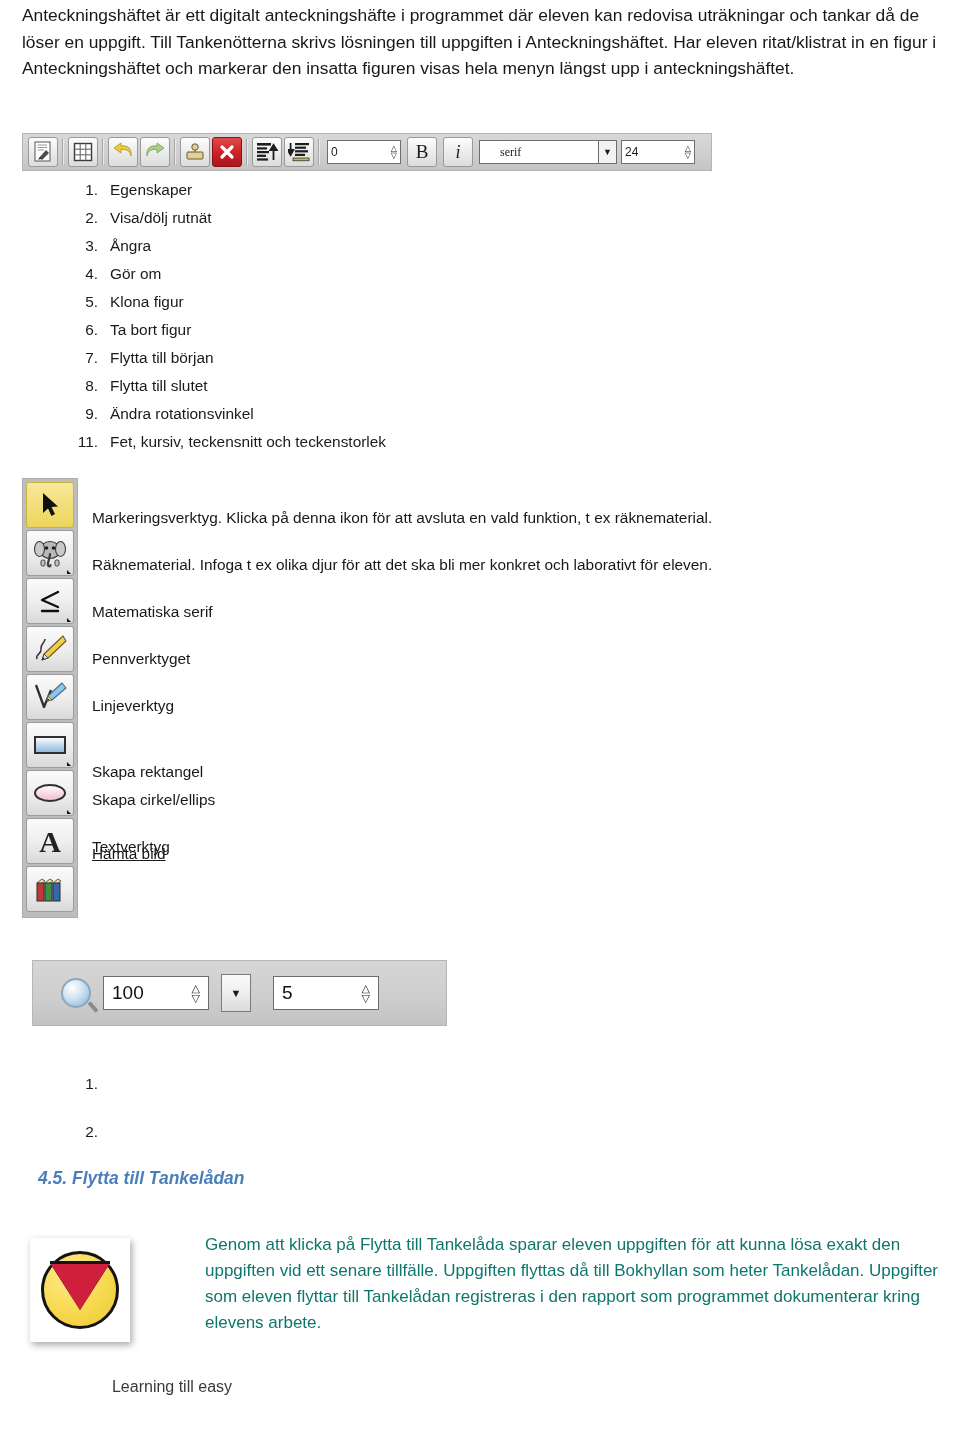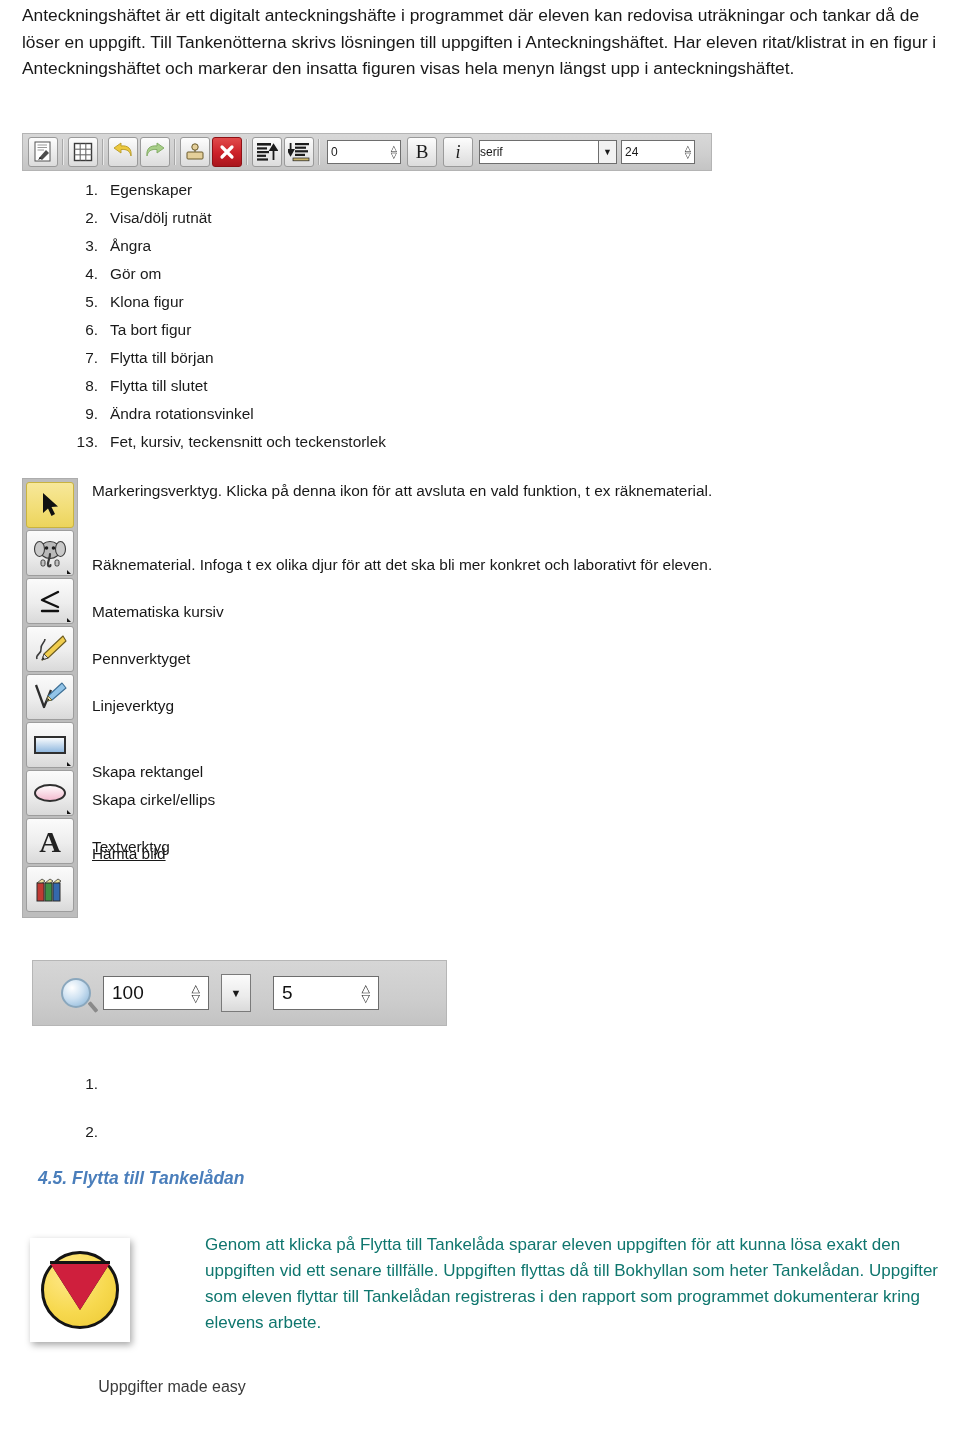--- a/index.html
+++ b/index.html
@@ -79,23 +79,24 @@
     margin-left: 4px;
   }
   .tb-combo {
     width: 120px;
     height: 24px;
     background: #ffffff;
     border: 1px solid #6e6e6e;
     box-sizing: border-box;
     display: flex;
     align-items: center;
-    padding: 0 0;
+    padding: 0 20px;
     font-size: 12px;
     margin-left: 6px;
+    font-family: Liberation Serif, serif;
   }
   .tb-combo-arrow {
     width: 18px;
     height: 24px;
     border: 1px solid #6e6e6e;
     border-left: none;
     box-sizing: border-box;
     background: #f2f2f2;
     display: flex;
     align-items: center;
@@ -474,21 +475,21 @@
   </div>
   <div class="menu-row">
     <span class="menu-num">8.</span>
     <span class="menu-lbl">Flytta till slutet</span>
   </div>
   <div class="menu-row">
     <span class="menu-num">9.</span>
     <span class="menu-lbl">Ändra rotationsvinkel</span>
   </div>
   <div class="menu-row">
-    <span class="menu-num">13.</span>
+    <span class="menu-num">11.</span>
     <span class="menu-lbl">Fet, kursiv, teckensnitt och teckenstorlek</span>
   </div>
 </div>
 
 <div class="palette">
 
   <div class="tool-cell selected">
     <svg width="22" height="28" viewBox="0 0 22 28">
       <path d="M4 2 L4 22 L9 17.5 L12.5 25 L16 23 L12.5 16 L19 15.5 Z" fill="#101010"></path>
     </svg>
@@ -572,23 +573,23 @@
       <path d="M11 8 L16 4 L19 6 L14 10 Z" fill="#e8e0a0" stroke="#3b3b3b" stroke-width="0.8"></path>
       <path d="M19 8 L24 4 L27 6 L22 10 Z" fill="#e8e0a0" stroke="#3b3b3b" stroke-width="0.8"></path>
       <rect x="3" y="8" width="7" height="18" fill="#c03a33" stroke="#2d2d2d" stroke-width="1"></rect>
       <rect x="11" y="8" width="7" height="18" fill="#3f8f46" stroke="#2d2d2d" stroke-width="1"></rect>
       <rect x="19" y="8" width="7" height="18" fill="#3469ad" stroke="#2d2d2d" stroke-width="1"></rect>
     </svg>
   </div>
 
 </div>
 
-<div class="tool-desc" style="top:481px;">Markeringsverktyg. Klicka på denna ikon för att avsluta en vald funktion, t ex räknematerial.</div>
+<div class="tool-desc" style="top:508px;">Markeringsverktyg. Klicka på denna ikon för att avsluta en vald funktion, t ex räknematerial.</div>
 <div class="tool-desc" style="top:555px;">Räknematerial. Infoga t ex olika djur för att det ska bli mer konkret och laborativt för eleven.</div>
-<div class="tool-desc" style="top:602px;">Matematiska kursiv</div>
+<div class="tool-desc" style="top:602px;">Matematiska serif</div>
 <div class="tool-desc" style="top:649px;">Pennverktyget</div>
 <div class="tool-desc" style="top:696px;">Linjeverktyg</div>
 <div class="tool-desc" style="top:762px;">Skapa rektangel</div>
 <div class="tool-desc" style="top:790px;">Skapa cirkel/ellips</div>
 <div class="tool-desc" style="top:837px;">Textverktyg</div>
 <div class="tool-desc" style="top:844px;text-decoration:underline;">Hämta bild</div>
 
 <div class="toolbar-zoom">
   <div class="zoom-glass"></div>
 
@@ -620,14 +621,14 @@
 
 <div class="tank-box">
   <div class="tank-circle">
     <div class="tank-tri"></div>
   </div>
 </div>
 
 <div class="tank-text">Genom att klicka på Flytta till Tankelåda sparar eleven uppgiften för att kunna lösa exakt den uppgiften vid ett senare tillfälle. Uppgiften flyttas då till Bokhyllan som heter Tankelådan. Uppgifter som eleven flyttar till Tankelådan registreras i den rapport som programmet dokumenterar kring elevens arbete.</div>
 
 <div class="logo">
-  <div class="logo-sub">Uppgifter made easy</div>
+  <div class="logo-sub">Learning till easy</div>
 </div>
 
 </body></html>

